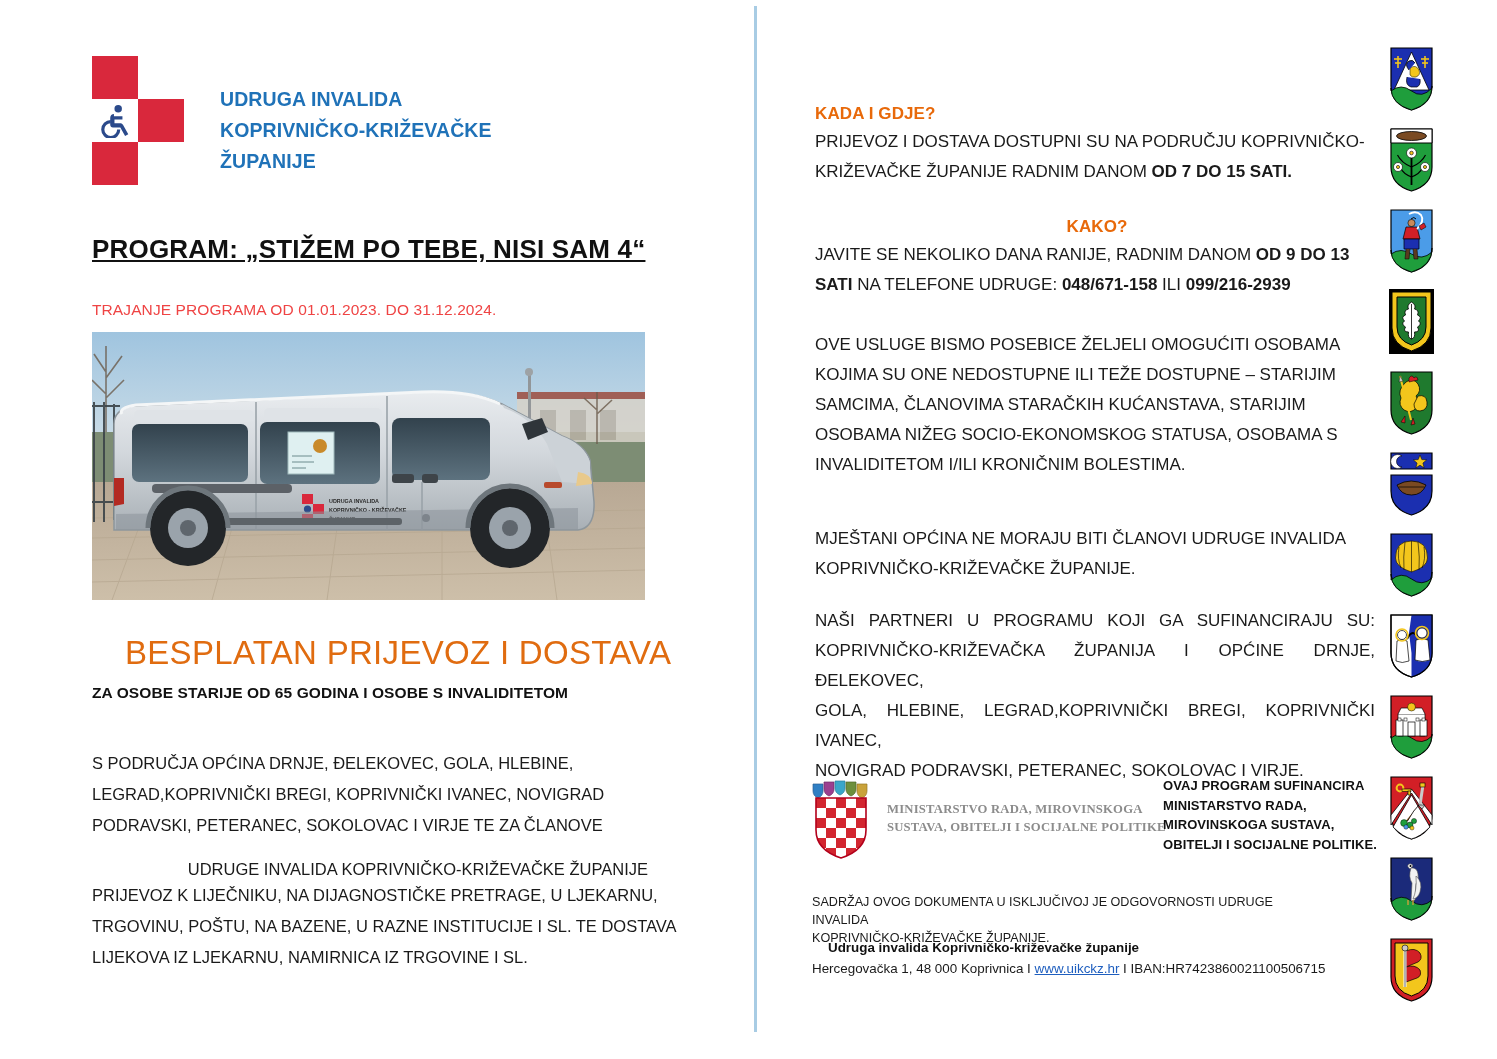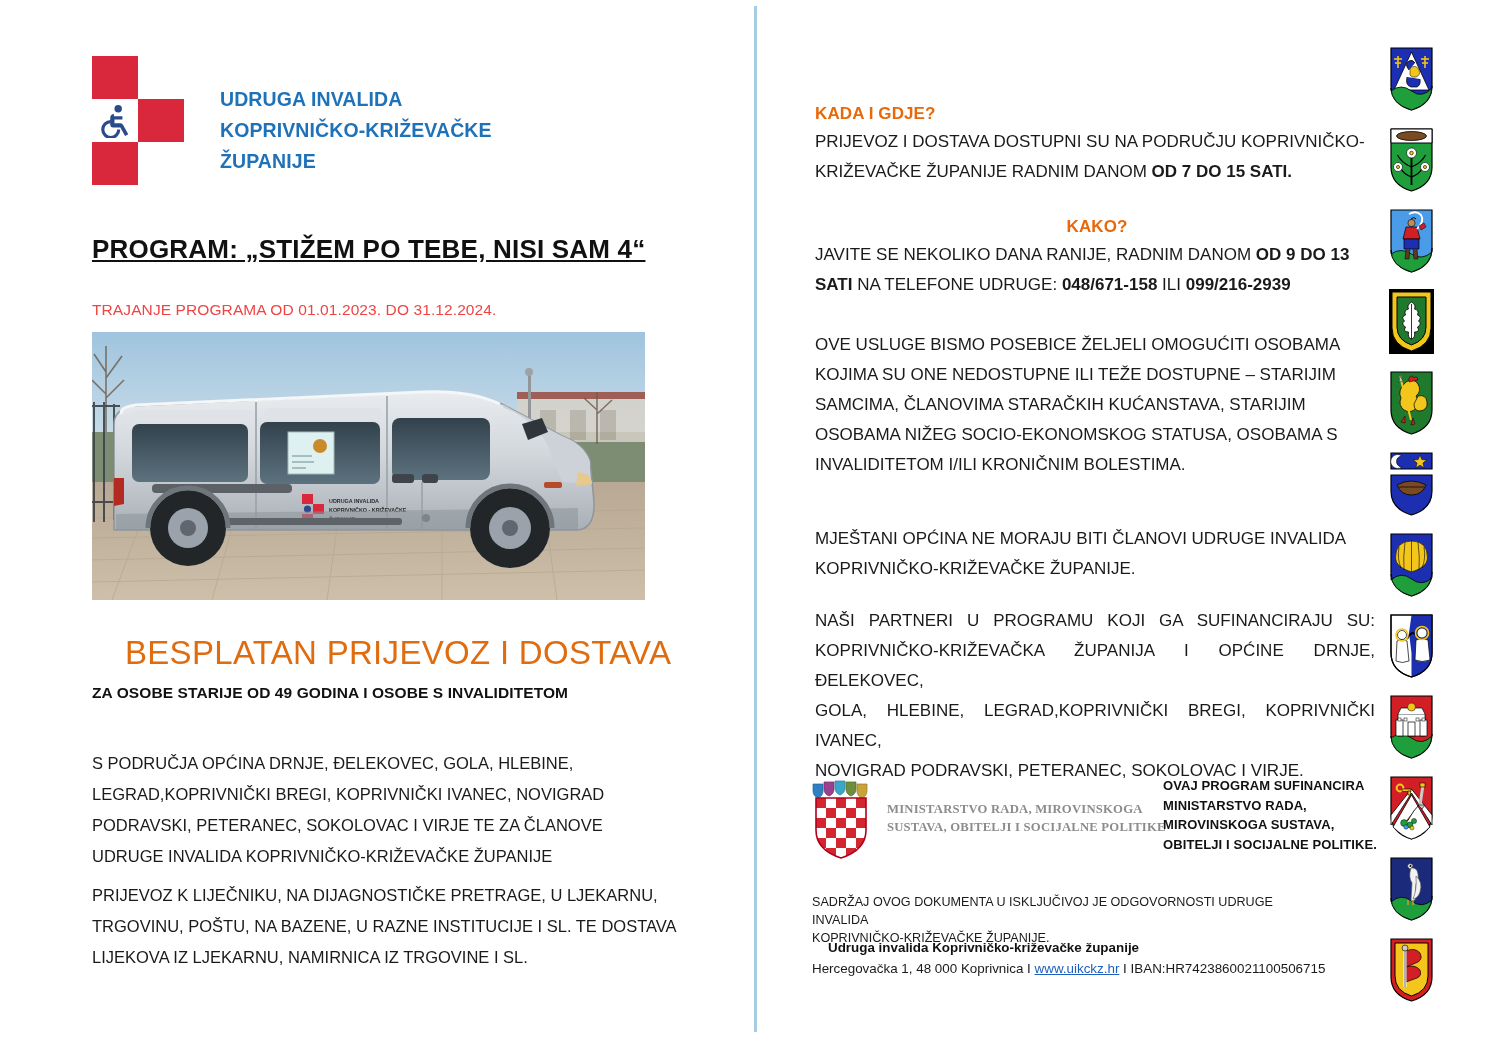--- a/index.html
+++ b/index.html
@@ -62,21 +62,21 @@
   }
   .free-sub{
     position:absolute;left:0;top:628px;width:640px;
     font-size:15.5px;font-weight:bold;color:#111;letter-spacing:.1px;
     white-space:nowrap;
   }
   .area-par{
     position:absolute;left:0;top:692px;width:556px;
     font-size:16.5px;line-height:31px;text-align:justify;color:#1a1a1a;
   }
-  .area-par .lastline{text-align:left;}
+  .area-par .lastline{text-align:right;margin-top:13px;}
   .services-par{
     position:absolute;left:0;top:824px;width:645px;
     font-size:16.5px;line-height:31px;color:#1a1a1a;
   }
 
   
   .right-col{position:absolute;left:815px;top:104px;width:560px;}
   .sec-head{
     color:#e8690a;font-weight:bold;font-size:17px;letter-spacing:.1px;
     margin:0 0 3px 0;
@@ -286,21 +286,21 @@
           <circle cx="418" cy="196" r="21" fill="#9aa3ab"></circle>
           <circle cx="418" cy="196" r="8" fill="#5f666d"></circle>
         </g>
 
         <path d="M56 196 a40 40 0 0 1 80 0" fill="none" stroke="#6e767c" stroke-width="5"></path>
         <path d="M376 196 a42 42 0 0 1 84 0" fill="none" stroke="#6e767c" stroke-width="5"></path>
       </svg>
     </div>
 
     <div class="free-heading">BESPLATAN PRIJEVOZ I DOSTAVA</div>
-    <div class="free-sub">ZA OSOBE STARIJE OD 49 GODINA I OSOBE S INVALIDITETOM</div>
+    <div class="free-sub">ZA OSOBE STARIJE OD 65 GODINA I OSOBE S INVALIDITETOM</div>
 
     <div class="area-par">
       <div>S PODRUČJA OPĆINA DRNJE, ĐELEKOVEC, GOLA, HLEBINE,</div>
       <div>LEGRAD,KOPRIVNIČKI BREGI, KOPRIVNIČKI IVANEC, NOVIGRAD</div>
       <div>PODRAVSKI, PETERANEC, SOKOLOVAC I VIRJE TE ZA ČLANOVE</div>
       <div class="lastline">UDRUGE INVALIDA KOPRIVNIČKO-KRIŽEVAČKE ŽUPANIJE</div>
     </div>
 
     <div class="services-par">
       <div>PRIJEVOZ K LIJEČNIKU, NA DIJAGNOSTIČKE PRETRAGE, U LJEKARNU,</div>

